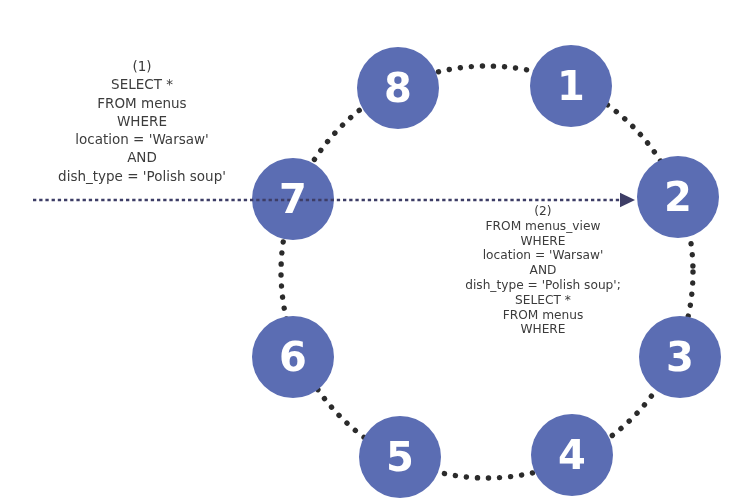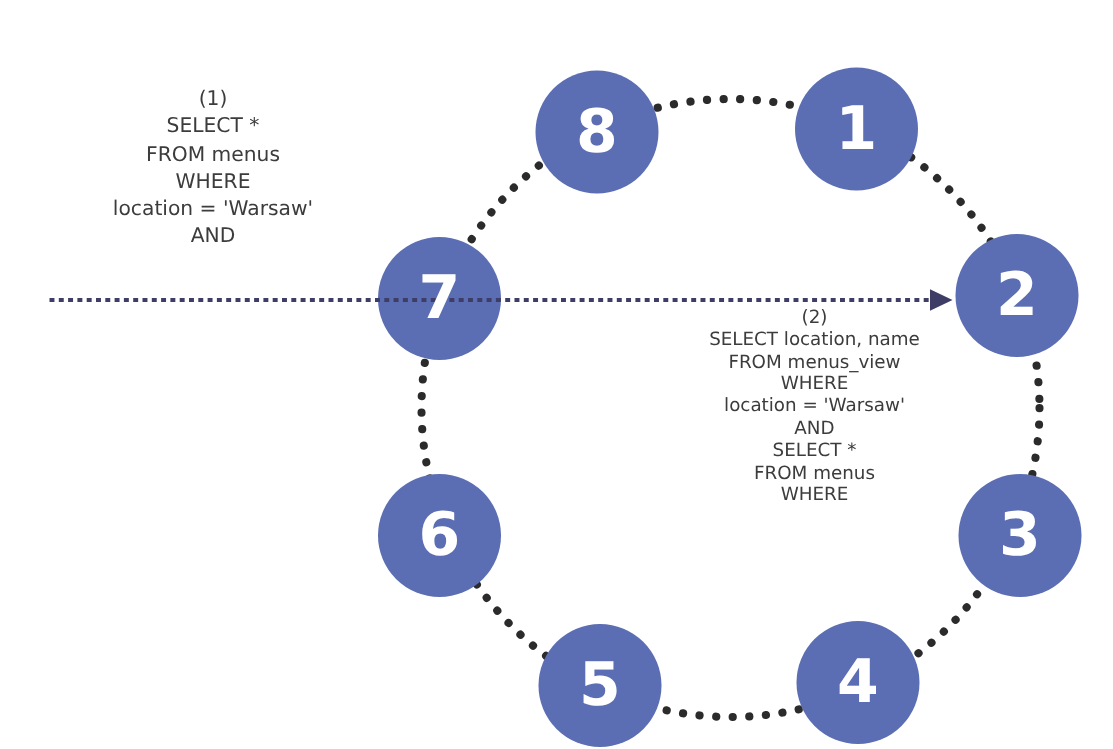--- a/index.html
+++ b/index.html
@@ -112,27 +112,28 @@
     <polygon points="620,192.8 635,200 620,207.2" fill="#3d3d66"></polygon>
   </svg>
 
   <div id="query1-block" class="query-block">
     <div>(1)</div>
     <div>SELECT *</div>
     <div>FROM menus</div>
     <div>WHERE</div>
     <div>location = 'Warsaw'</div>
     <div>AND</div>
+    <div>dish_type = 'Polish soup'</div>
   </div>
 
   <div id="query2-block" class="query-block">
     <div>(2)</div>
-    <div>SELECT location, name</div>
     <div>FROM menus_view</div>
     <div>WHERE</div>
     <div>location = 'Warsaw'</div>
     <div>AND</div>
+    <div>dish_type = 'Polish soup';</div>
     <div>SELECT *</div>
     <div>FROM menus</div>
     <div>WHERE</div>
   </div>
 
 </div>
 
 </body></html>

